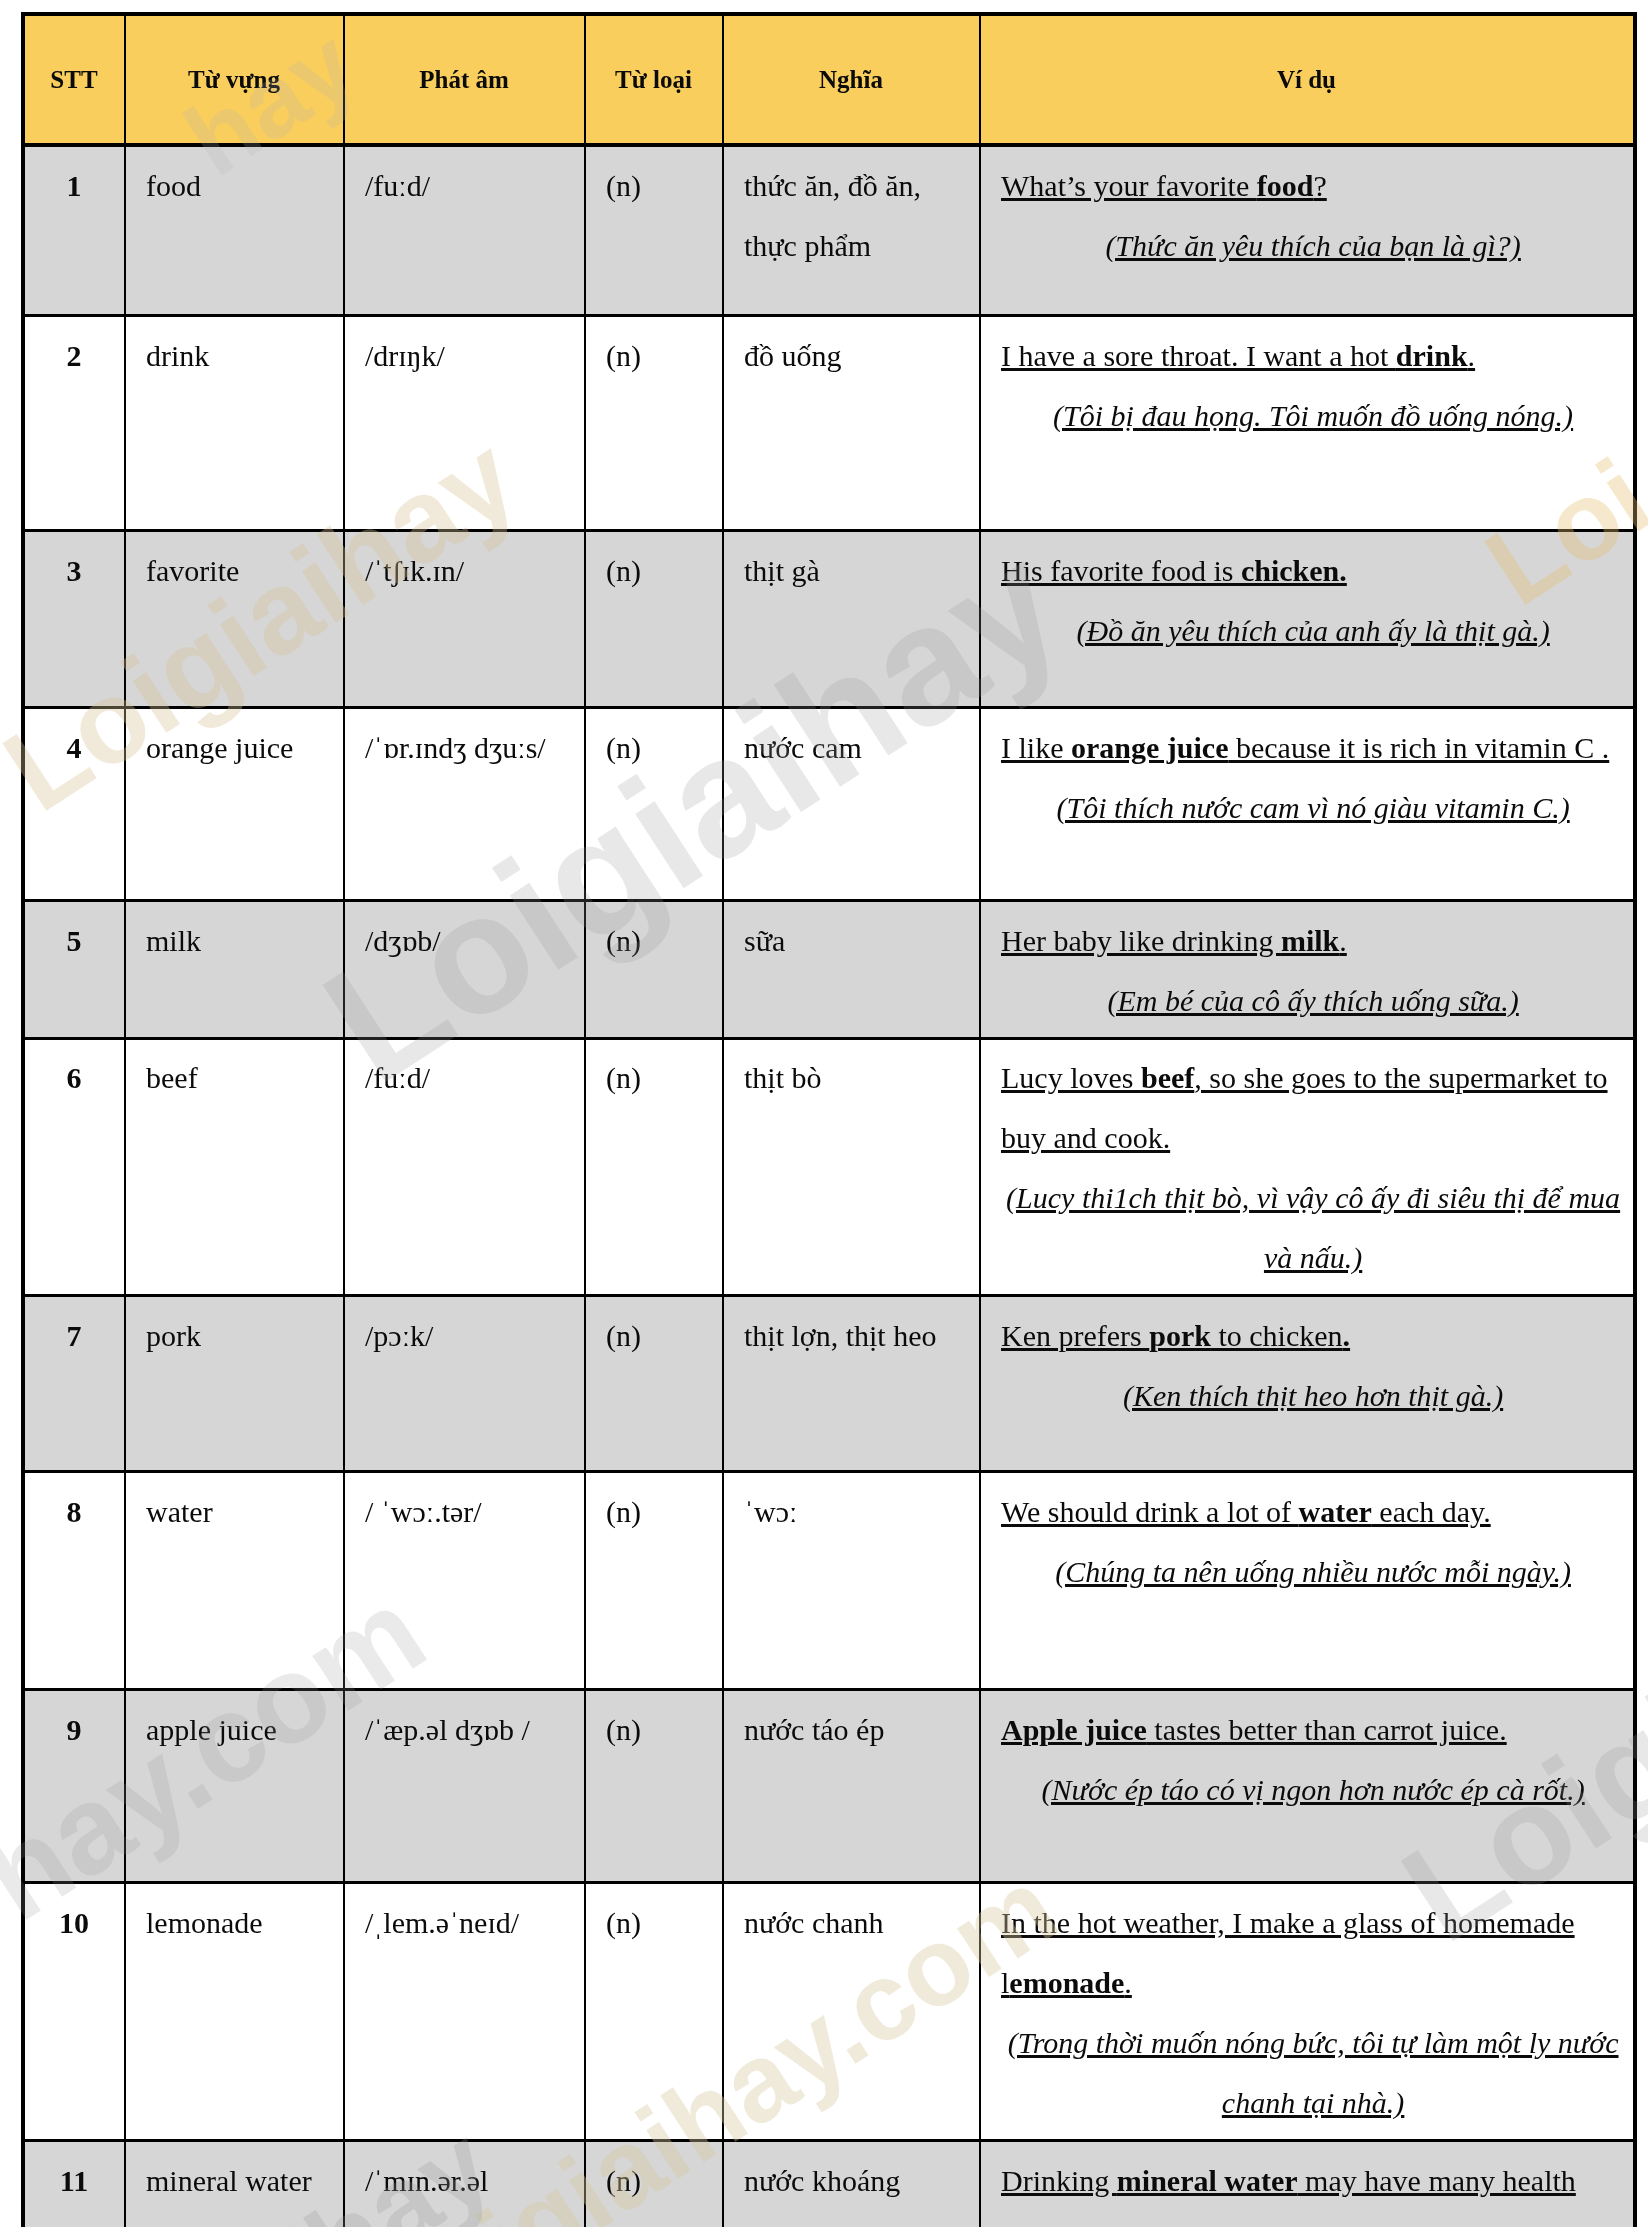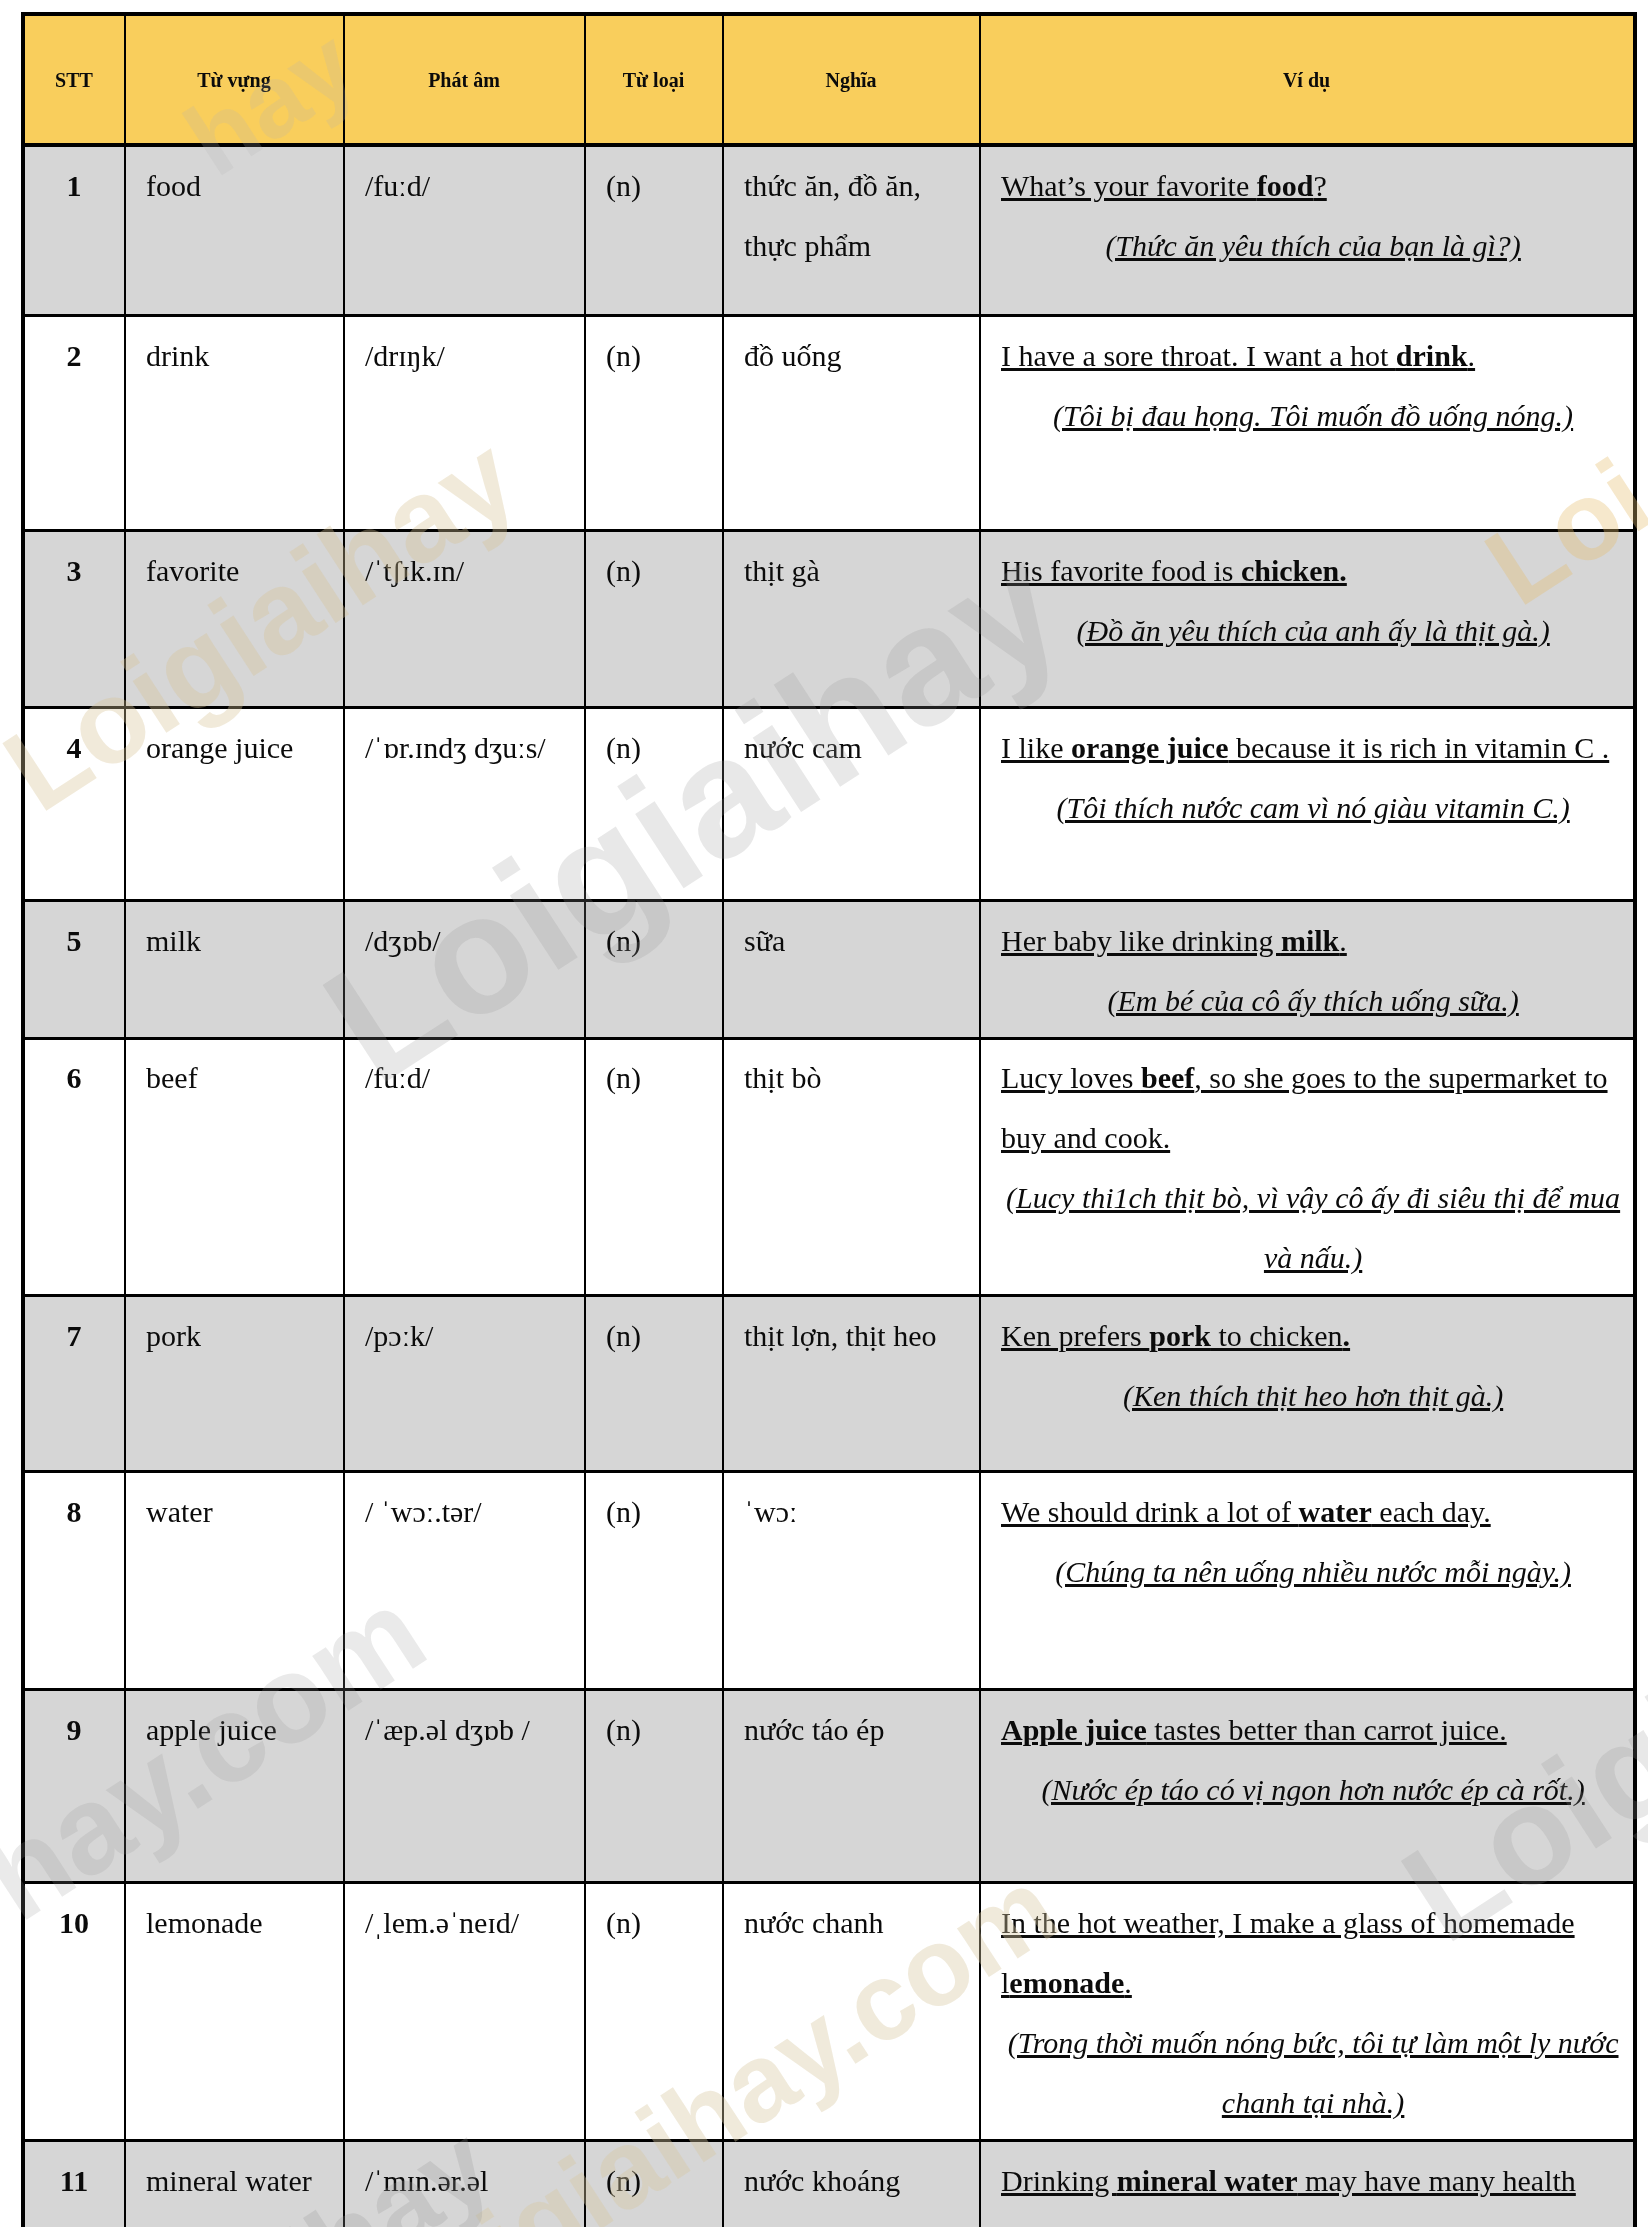--- a/index.html
+++ b/index.html
@@ -43,21 +43,21 @@
     overflow: hidden;
   }
   thead th {
     background: #F9CE5C;
     font-weight: bold;
     text-align: center;
     vertical-align: middle;
     border-bottom: 4.4px solid #000;
     height: 119px;
     padding: 4.4px 5.9px;
-    font-size: 20px;
+    font-size: 25px;
   }
   tbody tr:nth-child(odd)  td { background: #D6D6D6; }
   tbody tr:nth-child(even) td { background: #ffffff; }
 
   
   tbody tr:nth-child(1)  { height: 170px; }
   tbody tr:nth-child(2)  { height: 215px; }
   tbody tr:nth-child(3)  { height: 177px; }
   tbody tr:nth-child(4)  { height: 193px; }
   tbody tr:nth-child(5)  { height: 126px; }

